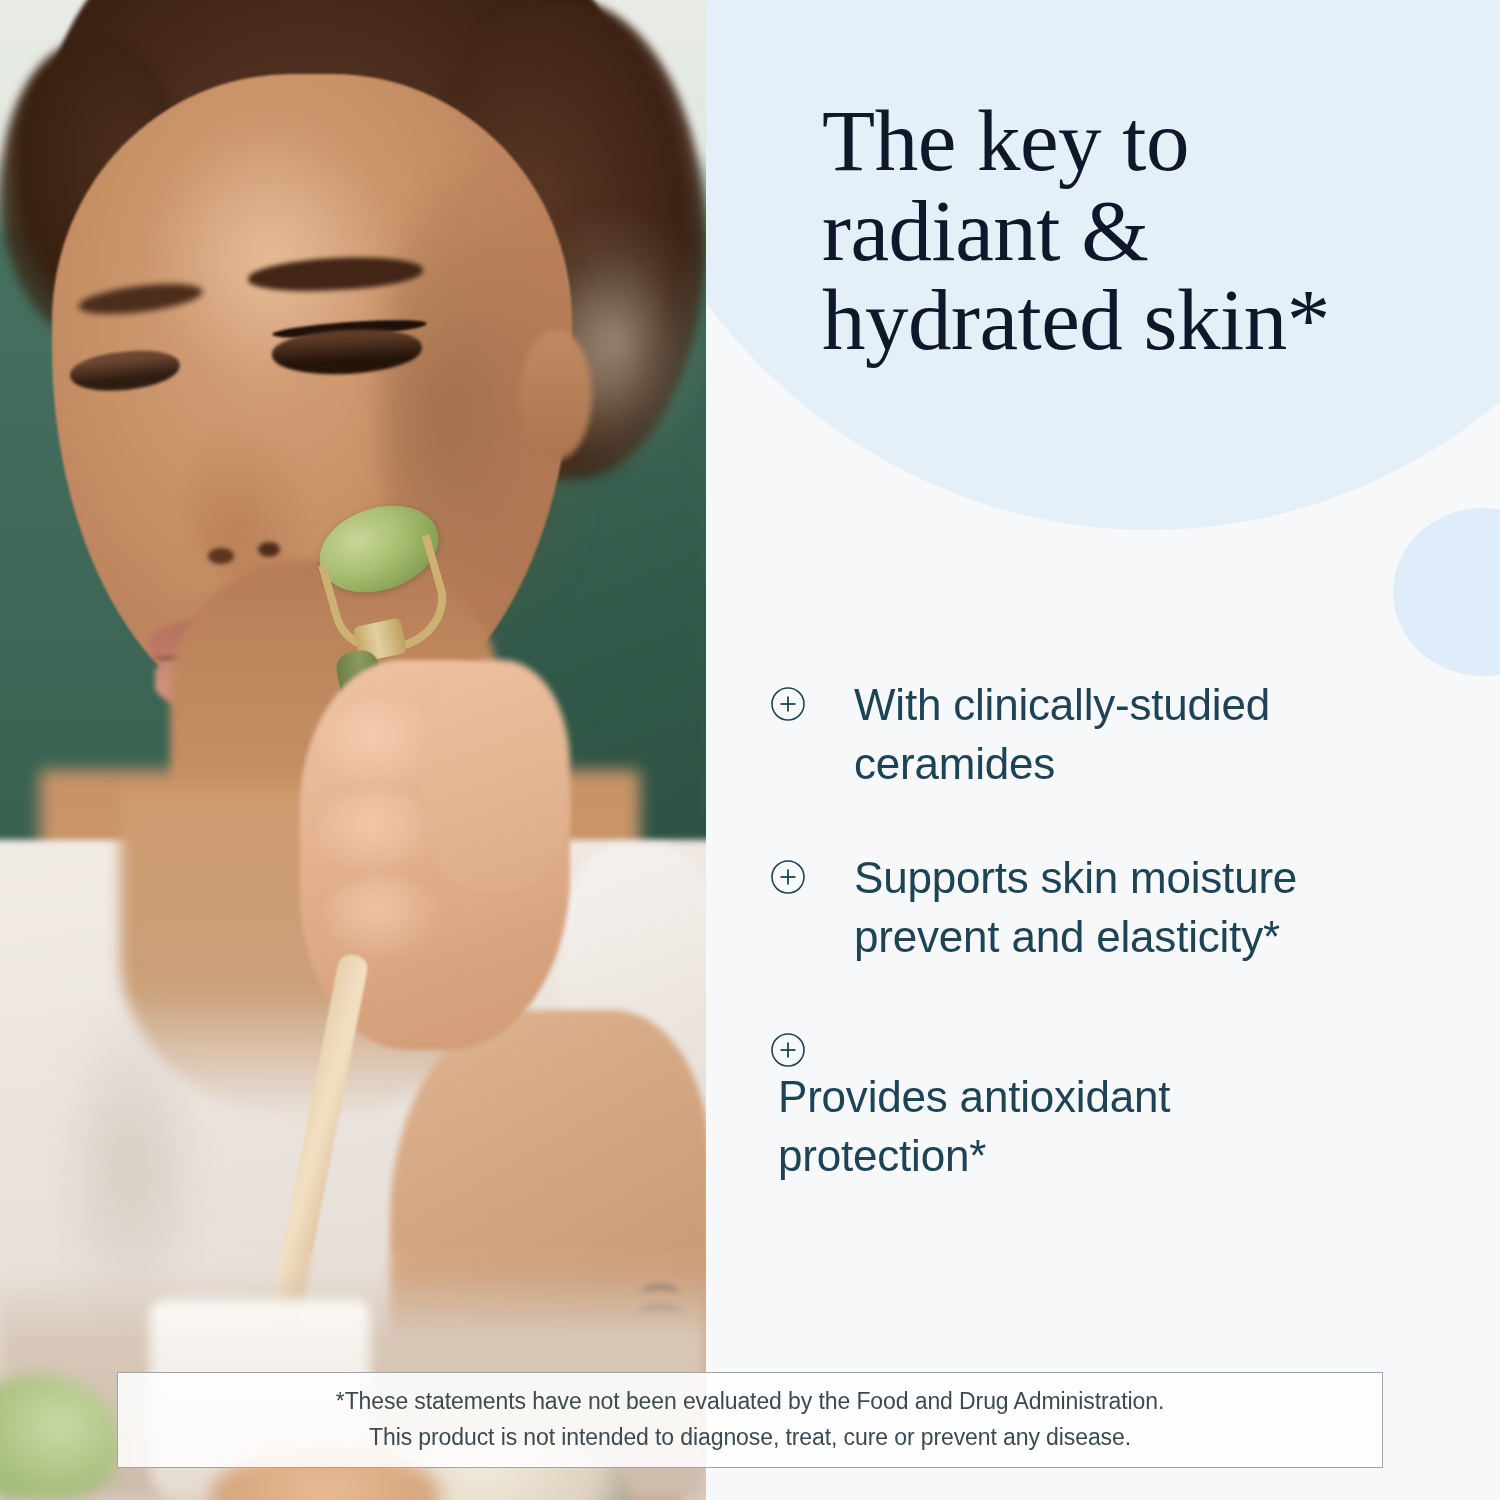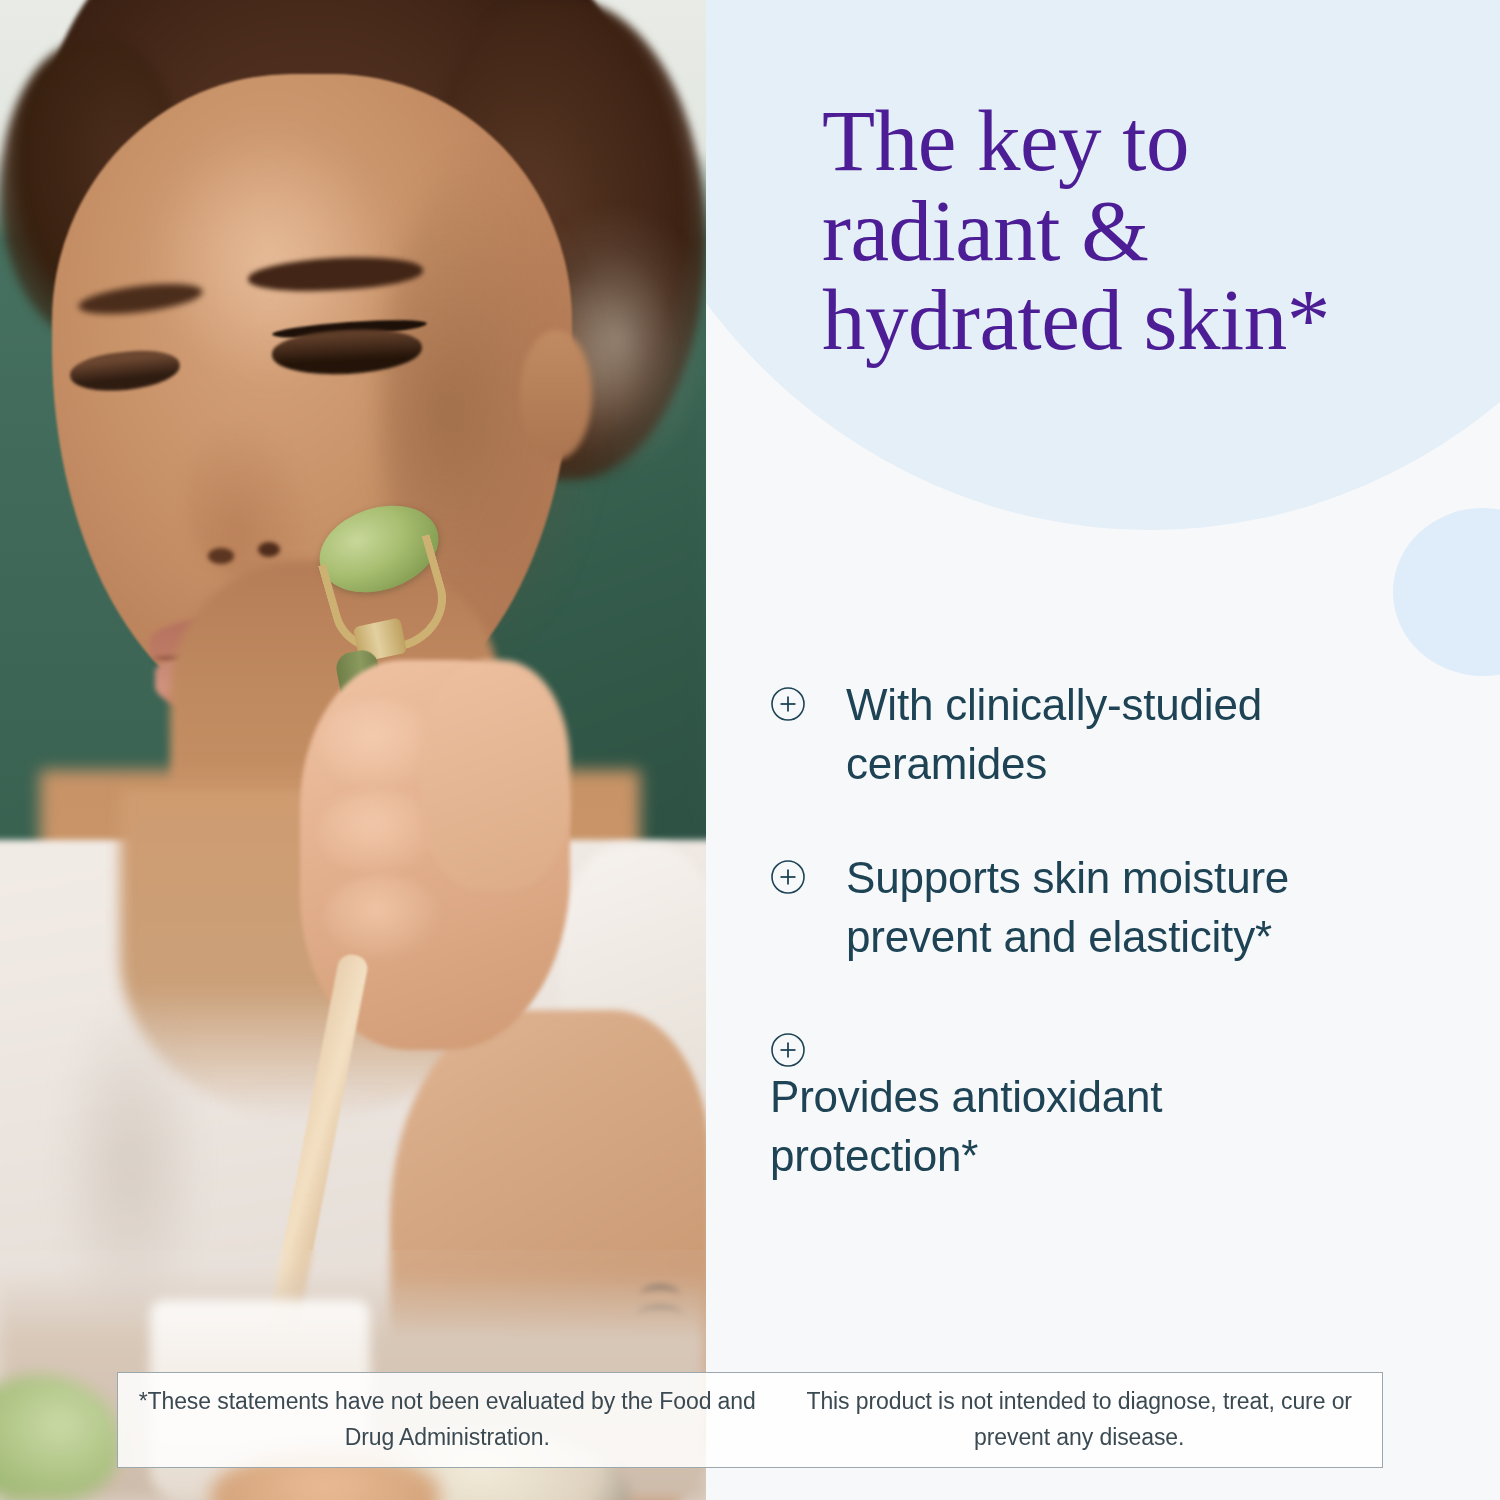--- a/index.html
+++ b/index.html
@@ -47,21 +47,21 @@
 
   
   .headline {
     position: absolute;
     left: 822px;
     top: 96px;
     width: 640px;
     font-family: "Liberation Serif", "DejaVu Serif", serif;
     font-size: 87px;
     line-height: 1.03;
-    color: #4c1d95;
+    color: #0f172a;
     letter-spacing: -0.5px;
     white-space: pre-line;
   }
 
   
   .benefits {
     position: absolute;
     left: 770px;
     top: 676px;
     width: 620px;
@@ -83,20 +83,21 @@
   }
   .plus-icon svg { display: block; }
 
   .benefit-text {
     font-family: "Liberation Sans", sans-serif;
     font-size: 44px;
     line-height: 1.33;
     color: #1d4355;
     letter-spacing: -0.2px;
     max-width: 520px;
+    margin-left: 8px;
   }
 
   
   .photo {
     position: absolute;
     left: 0;
     top: 0;
     width: 706px;
     height: 1500px;
     overflow: hidden;
@@ -436,20 +437,21 @@
   .disclaimer {
     position: absolute;
     left: 117px;
     top: 1372px;
     width: 1266px;
     height: 96px;
     box-sizing: border-box;
     border: 1.5px solid #9aa7ad;
     background: rgba(255,255,255,0.86);
     display: flex;
+    flex-direction: column;
     align-items: center;
     justify-content: center;
   }
   .disclaimer-line {
     font-family: "Liberation Sans", sans-serif;
     font-size: 23px;
     line-height: 1.55;
     color: #3b4a52;
     text-align: center;
     letter-spacing: -0.1px;

